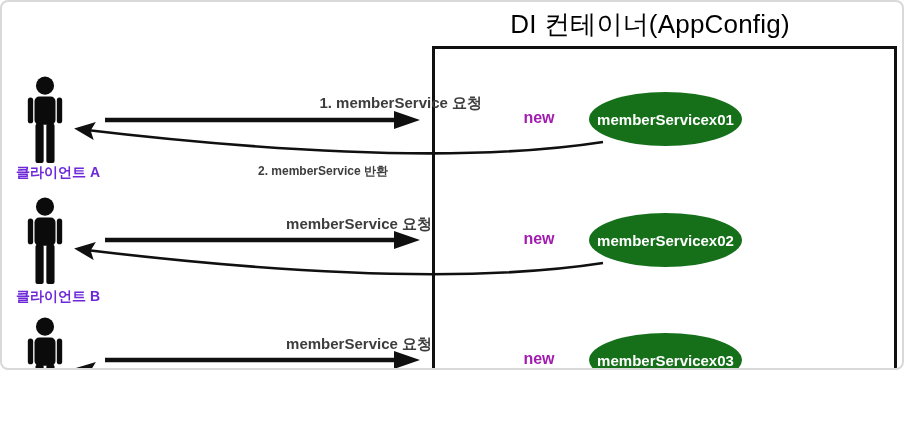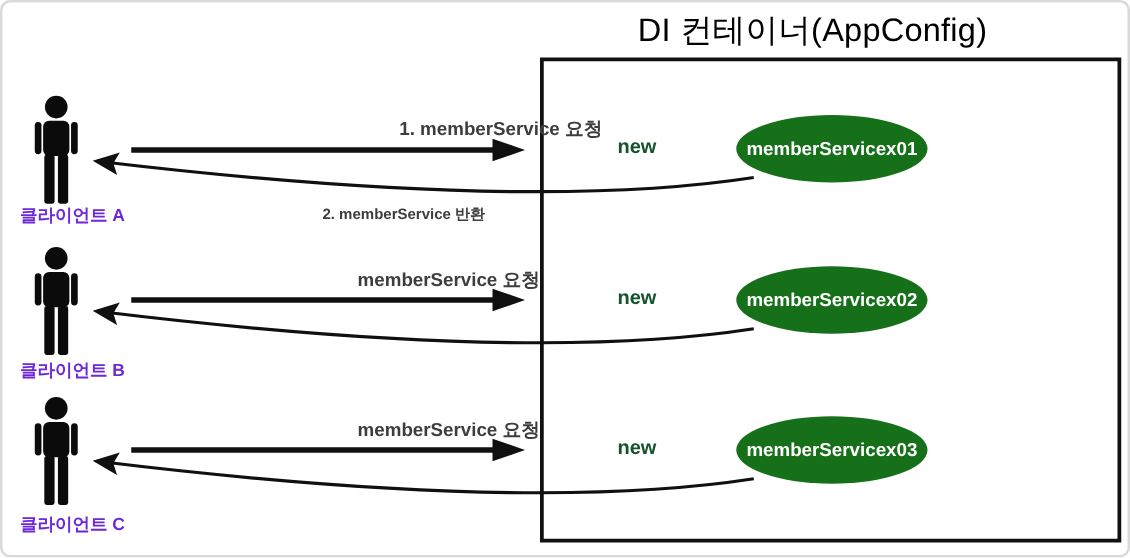--- a/index.html
+++ b/index.html
@@ -1,18 +1,18 @@
 <!DOCTYPE html>
 <html><head>
 <meta charset="utf-8">
 <style>
   html,body{margin:0;padding:0;background:#fff;}
   *{box-sizing:border-box;font-family:"Liberation Sans","DejaVu Sans",sans-serif;}
   .stage{
-    position:relative;width:904px;height:446px;background:#fff;
+    position:relative;width:904px;height:370px;background:#fff;
     border:2px solid #d9d9d9;border-radius:8px;overflow:hidden;
   }
   .box-title{
     position:absolute;left:408px;top:5px;width:480px;text-align:center;
     font-size:26px;color:#000;letter-spacing:.2px;
   }
   .container-box{
     position:absolute;left:430px;top:44px;width:465px;height:388px;
     border:3px solid #101010;background:#fff;
   }
@@ -33,22 +33,22 @@
     font-size:12px;font-weight:bold;color:#3d3d3d;white-space:nowrap;
   }
   .bean{
     position:absolute;left:587px;width:153px;height:54px;border-radius:50%;
     background:#16701a;color:#fff;display:flex;flex-direction:row;
     align-items:center;justify-content:center;text-align:center;
     font-size:15px;font-weight:bold;line-height:19px;
   }
   .bean.r0{top:90px}.bean.r1{top:211px}.bean.r2{top:331px}
   .new-label{
-    position:absolute;left:492px;width:90px;text-align:left;
-    font-size:16px;font-weight:bold;color:#14532d;
+    position:absolute;left:492px;width:90px;text-align:center;
+    font-size:16px;font-weight:bold;color:#a21caf;
   }
   .new-label.r0{top:107px}.new-label.r1{top:228px}.new-label.r2{top:348px}
   .arrows{position:absolute;left:0;top:0;width:904px;height:446px;pointer-events:none;}
 </style>
 </head>
 <body>
 
 <div class="stage">
 
   <div class="box-title">DI 컨테이너(AppConfig)</div>

